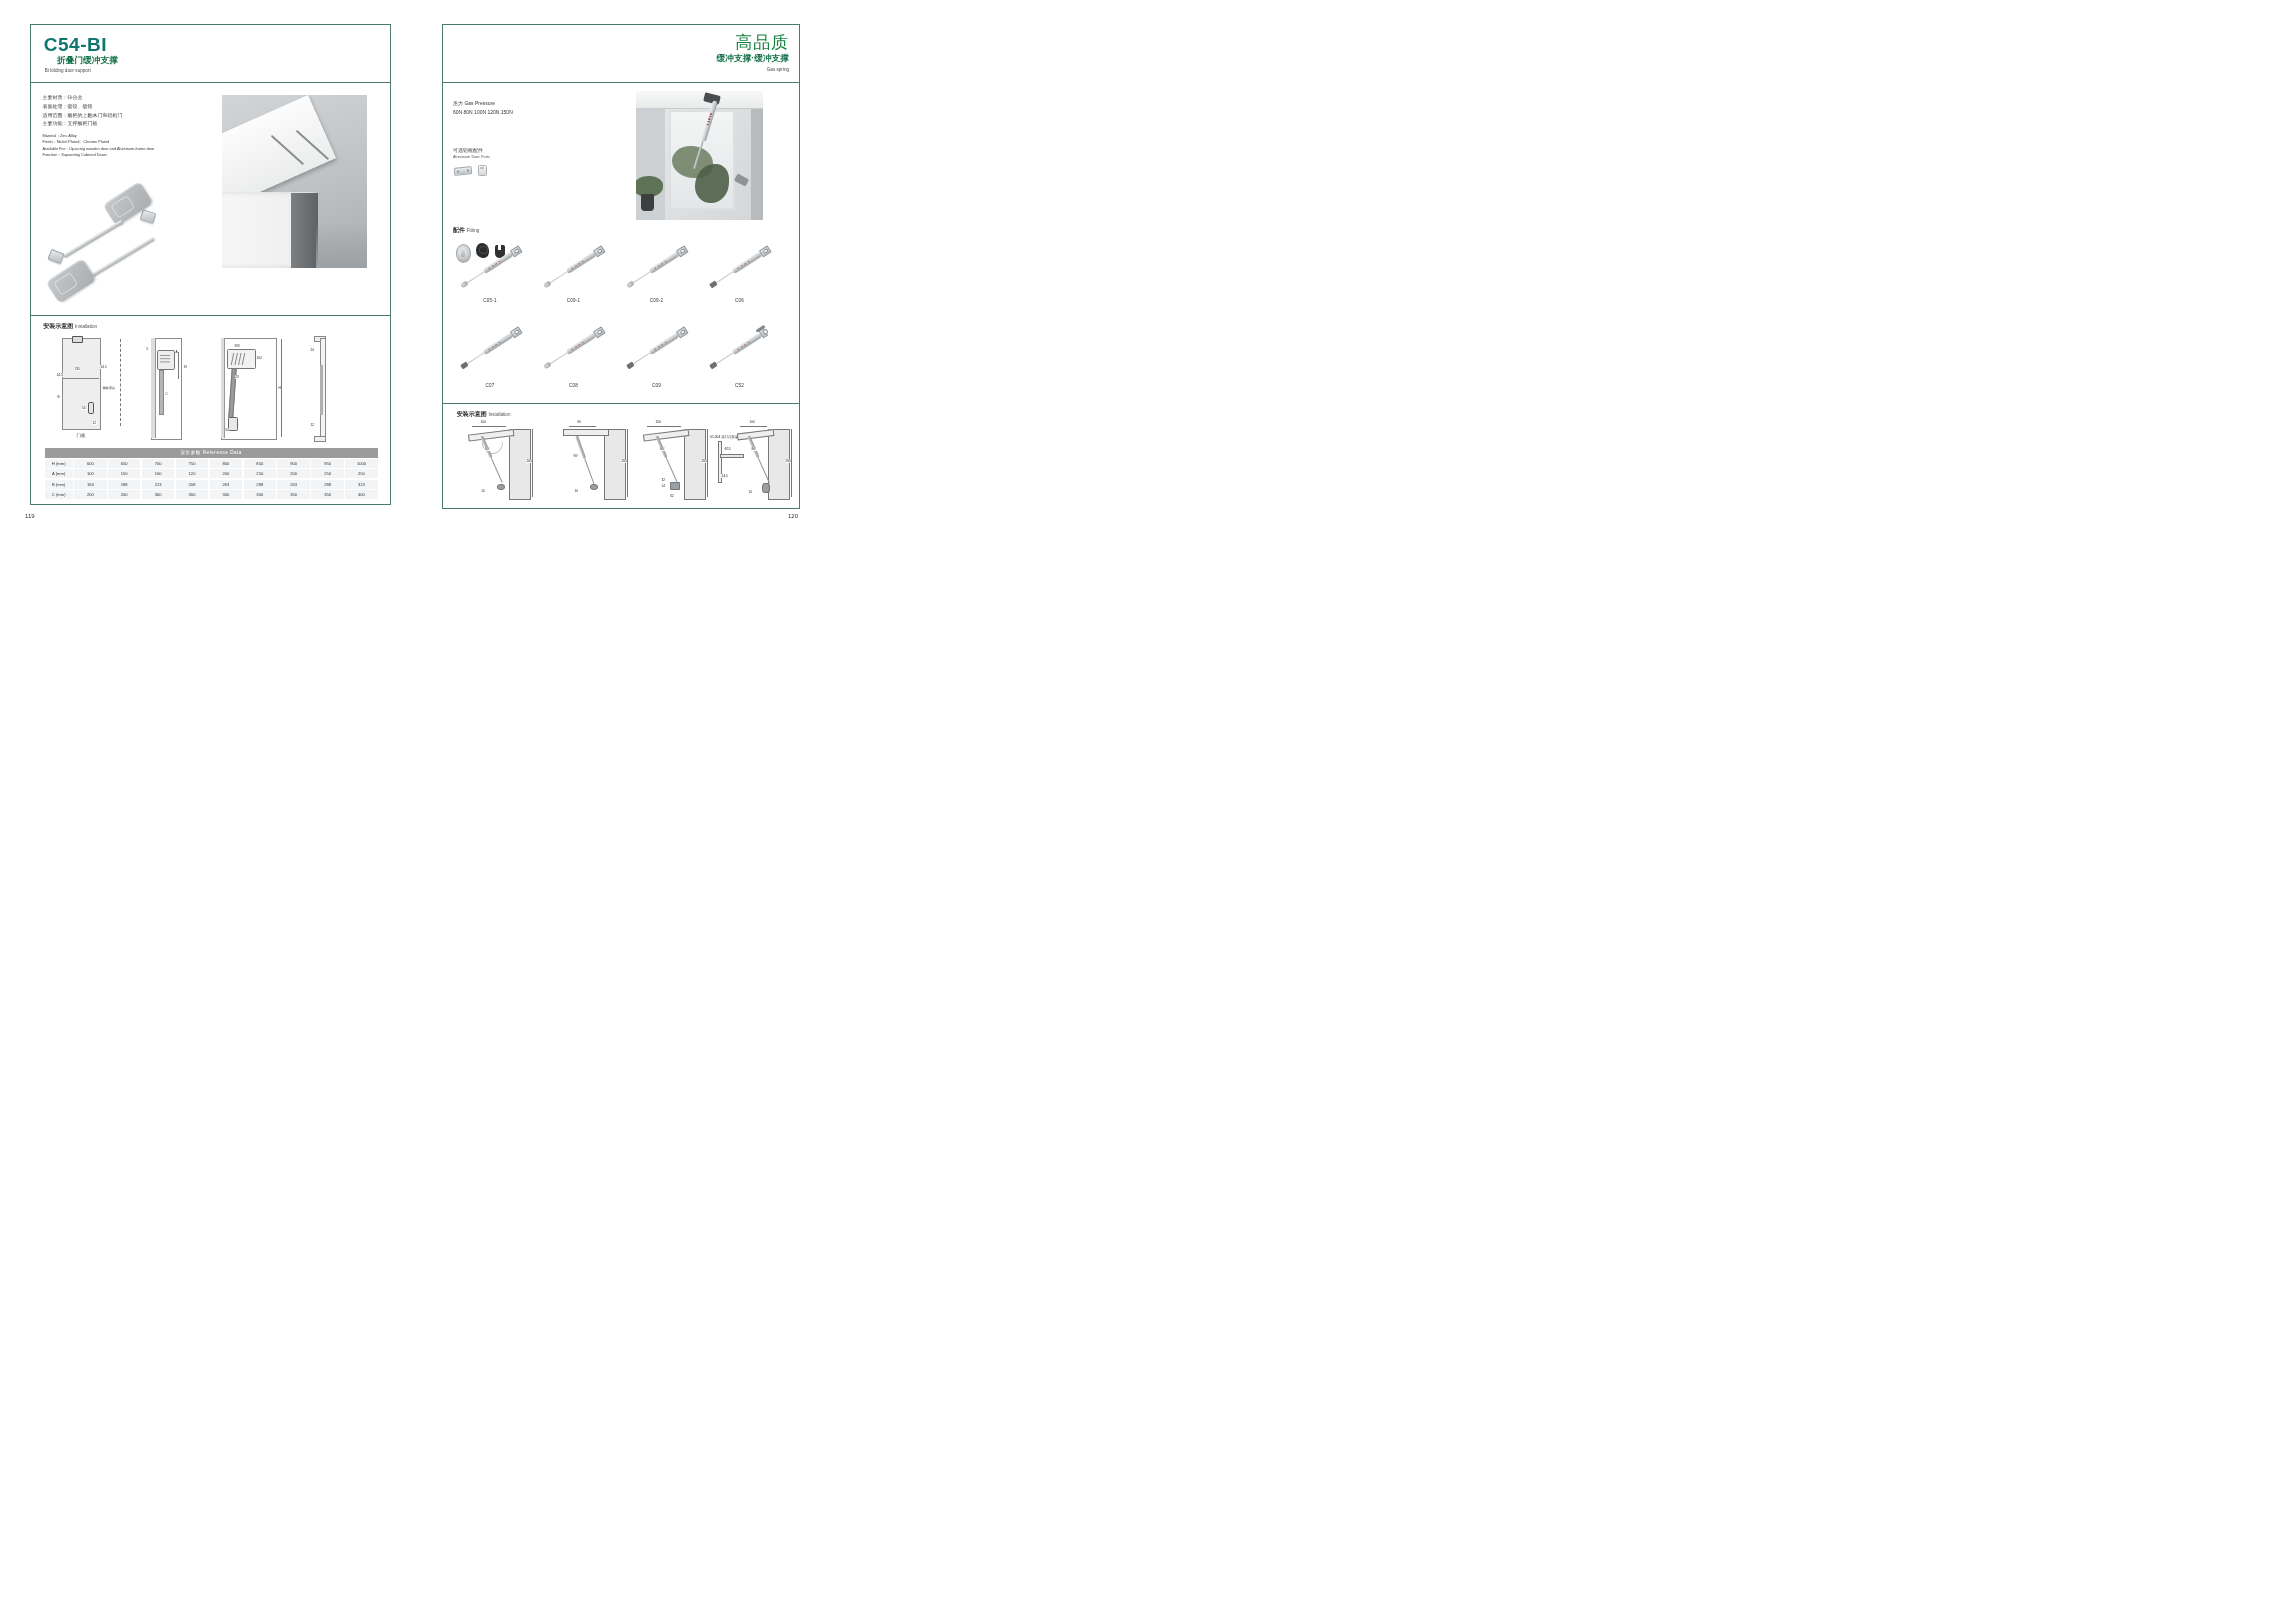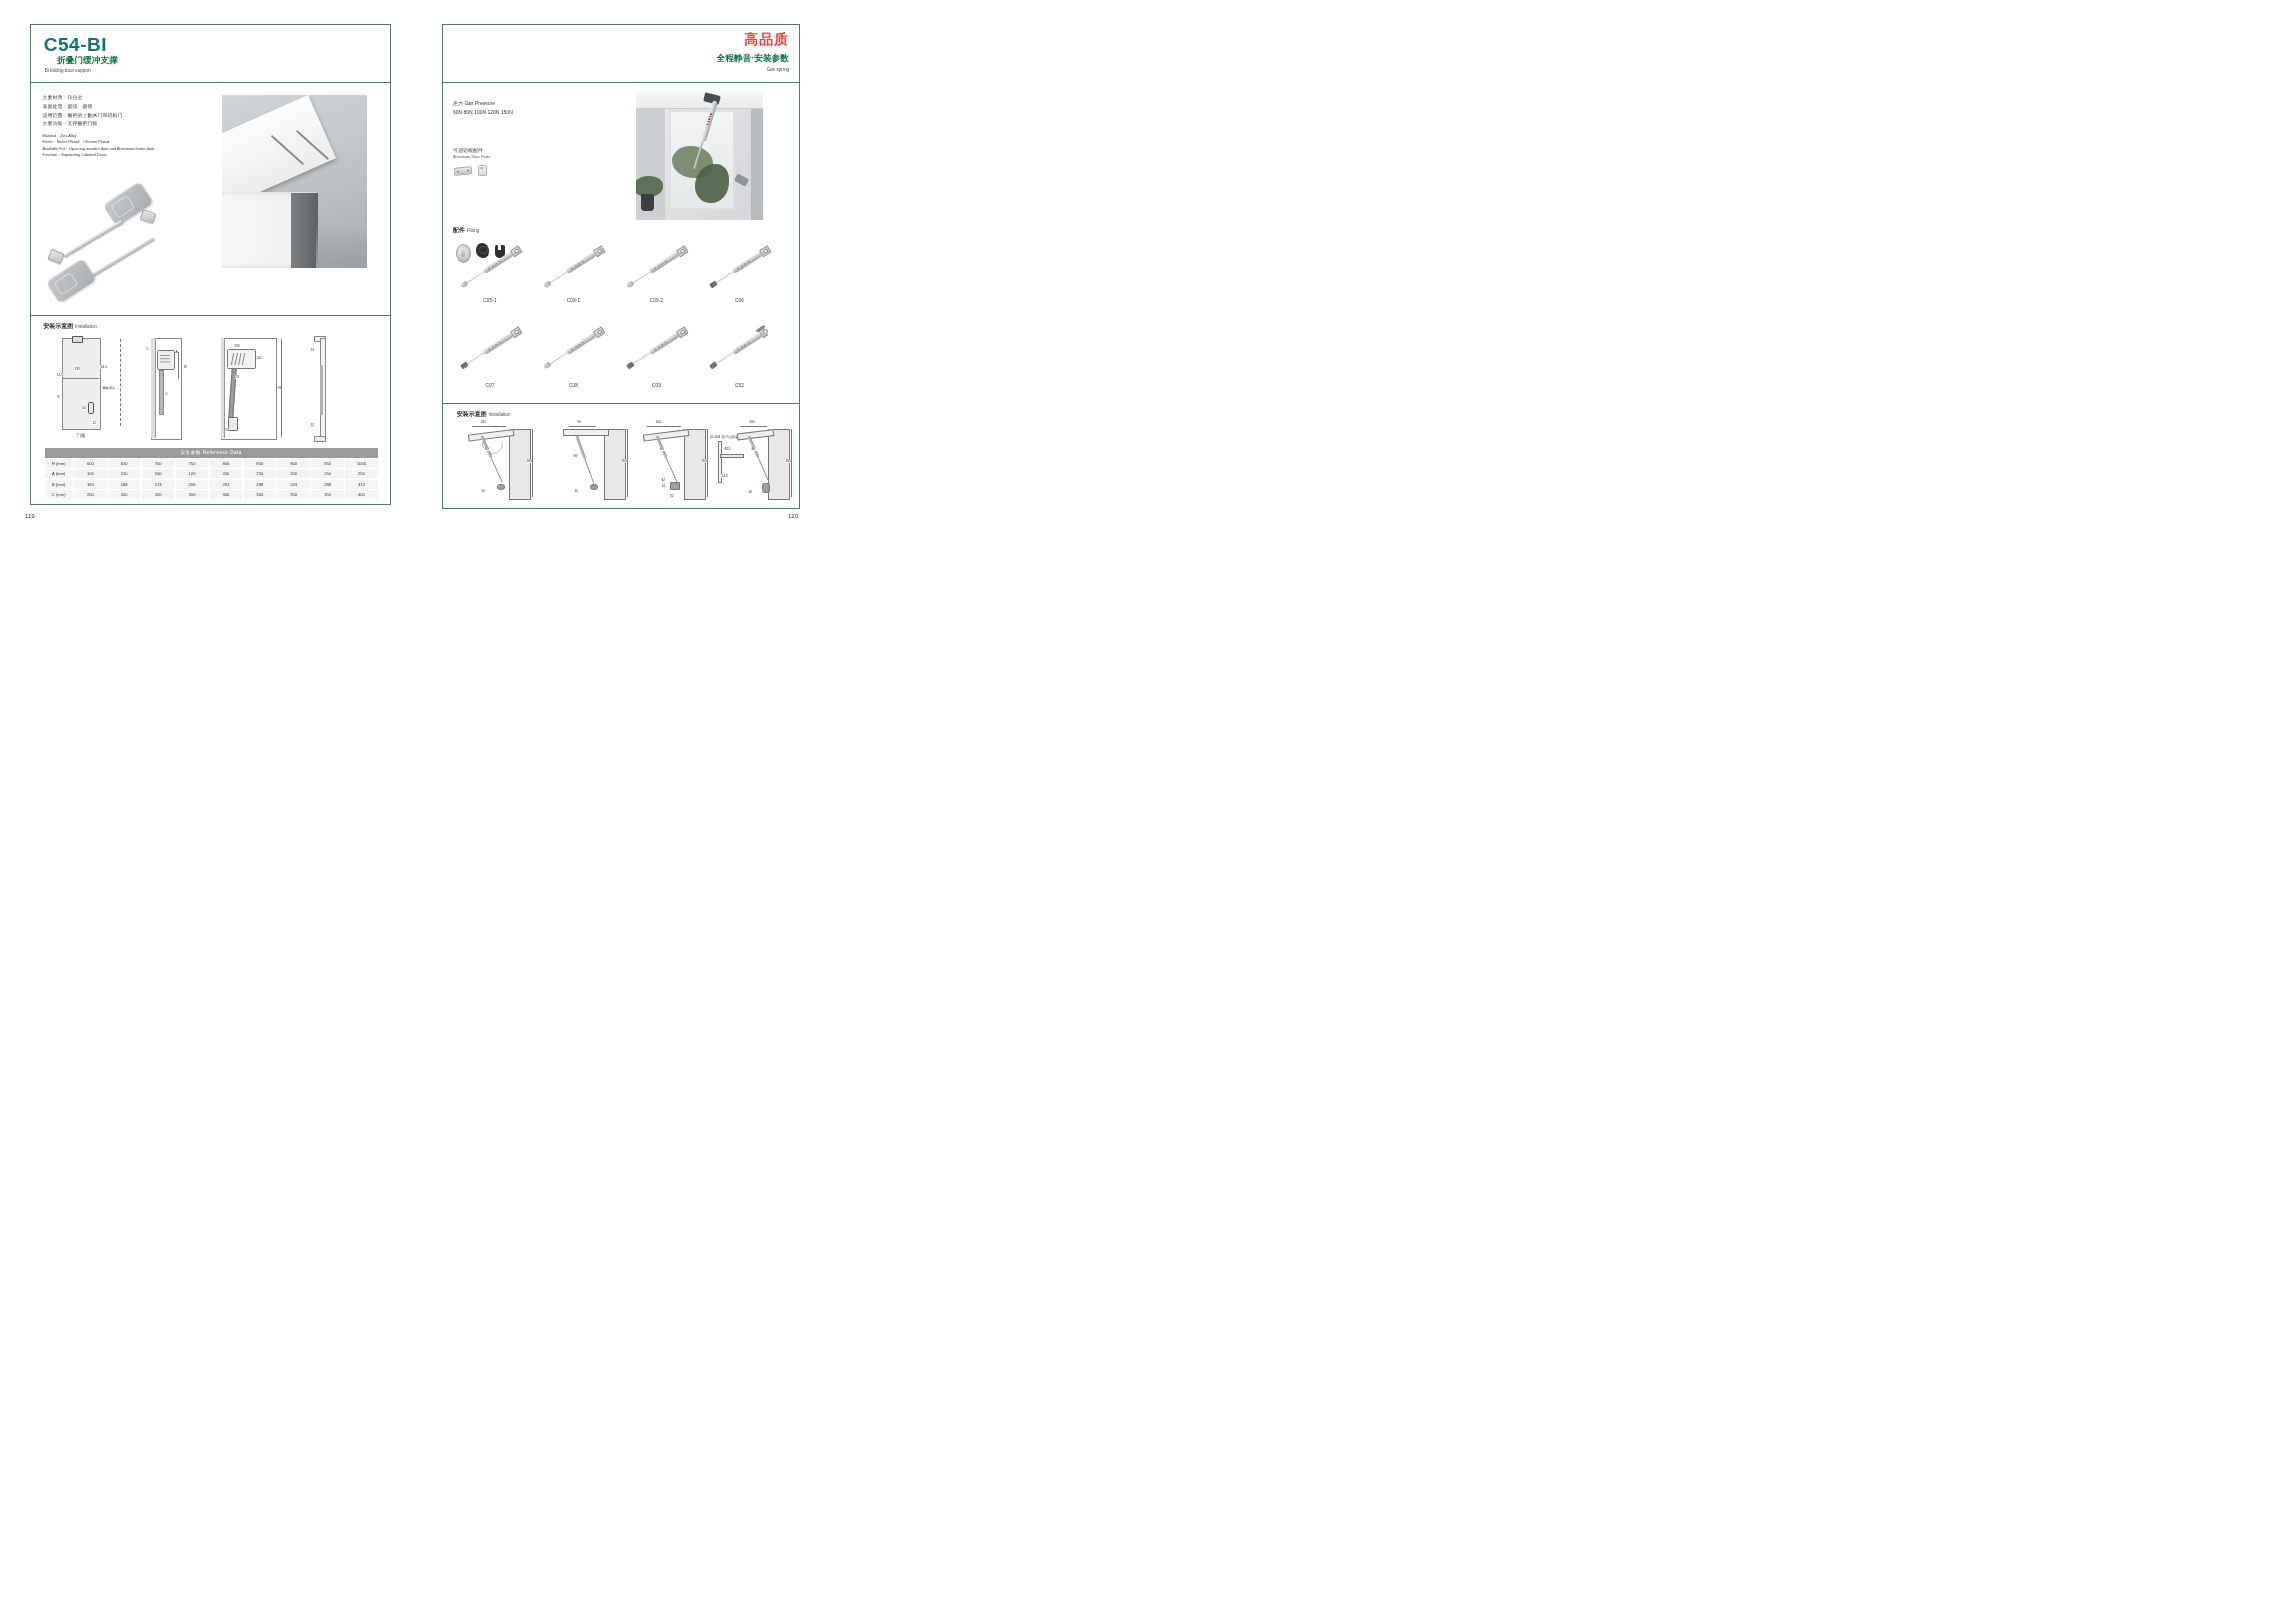--- a/index.html
+++ b/index.html
@@ -4,21 +4,21 @@
 <style>
   html,body{margin:0;padding:0;background:#fff;}
   body{font-family:"Liberation Sans","DejaVu Sans",sans-serif;color:#333;}
   .canvas{position:relative;width:827px;height:539px;background:#fff;overflow:hidden;}
   .box{position:absolute;border:0.5px solid #4a7c68;background:#fff;}
   .page-num{position:absolute;font-size:6px;color:#333;}
   
   .hL-model{position:absolute;left:12.8px;top:9px;font-size:19px;font-weight:bold;color:#0f766e;letter-spacing:0.5px;}
   .hL-cn{position:absolute;left:26px;top:30px;font-size:8.7px;font-weight:bold;color:#15714a;}
   .hL-en{position:absolute;left:13.7px;top:43px;font-size:4.6px;color:#4a4a4a;}
-  .hR-cn{position:absolute;right:10px;top:6.4px;font-size:14px;font-weight:bold;color:#ef4444;letter-spacing:0.9px;}
+  .hR-cn{position:absolute;right:10px;top:6.4px;font-size:17px;font-weight:normal;color:#15803d;letter-spacing:0.9px;}
   .hR-sub{position:absolute;right:10px;top:28px;font-size:8.7px;font-weight:bold;color:#15714a;}
   .hR-en{position:absolute;right:10px;top:42px;font-size:4.6px;color:#4a4a4a;}
   .header-box{border-bottom:0.9px solid #2c5f4c;}
   
   .specs-cn{position:absolute;left:11.4px;top:10px;font-size:5px;color:#3a3a3a;line-height:1.75;}
   .specs-en{position:absolute;left:11.4px;top:50px;font-size:3.9px;color:#3a3a3a;line-height:1.6;}
   
   .sec-title{position:absolute;font-size:6px;font-weight:bold;color:#333;}
   .sec-title .en{font-size:4.6px;font-weight:normal;color:#555;margin-left:1.8px;}
   
@@ -294,21 +294,21 @@
       </div>
     </div>
 
     <div class="page-num" style="left:25px;top:513px;">119</div>
   </section>
 
   <section>
 
     <div class="box header-box" style="left:442px;top:24px;width:356px;height:58px;">
       <div class="hR-cn">高品质</div>
-      <div class="hR-sub">全程静音·安装参数</div>
+      <div class="hR-sub">缓冲支撑·缓冲支撑</div>
       <div class="hR-en">Gas spring</div>
     </div>
 
     <div class="box" style="left:442px;top:82px;width:356px;height:321px;">
       <div class="pressure">
         <div>压力 Gas Pressure</div>
         <div>60N 80N 100N 120N 150N</div>
       </div>
 
       <div class="alu-label">

